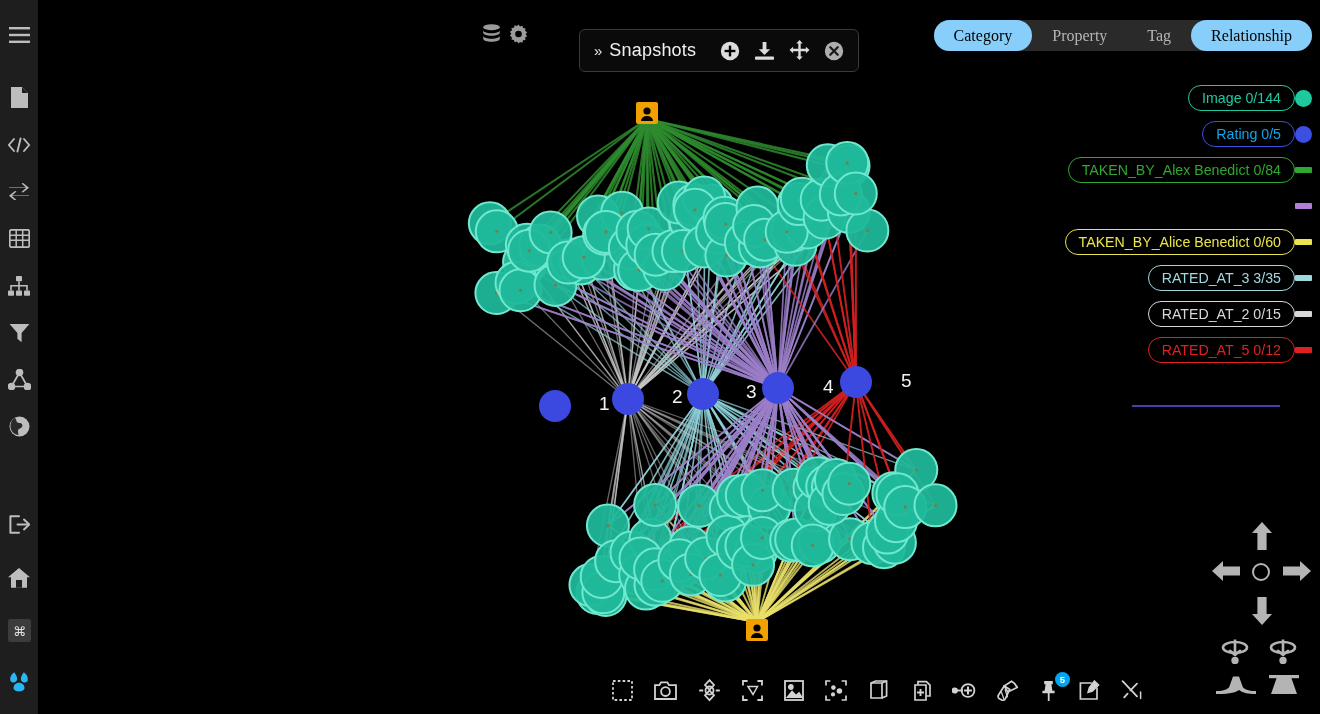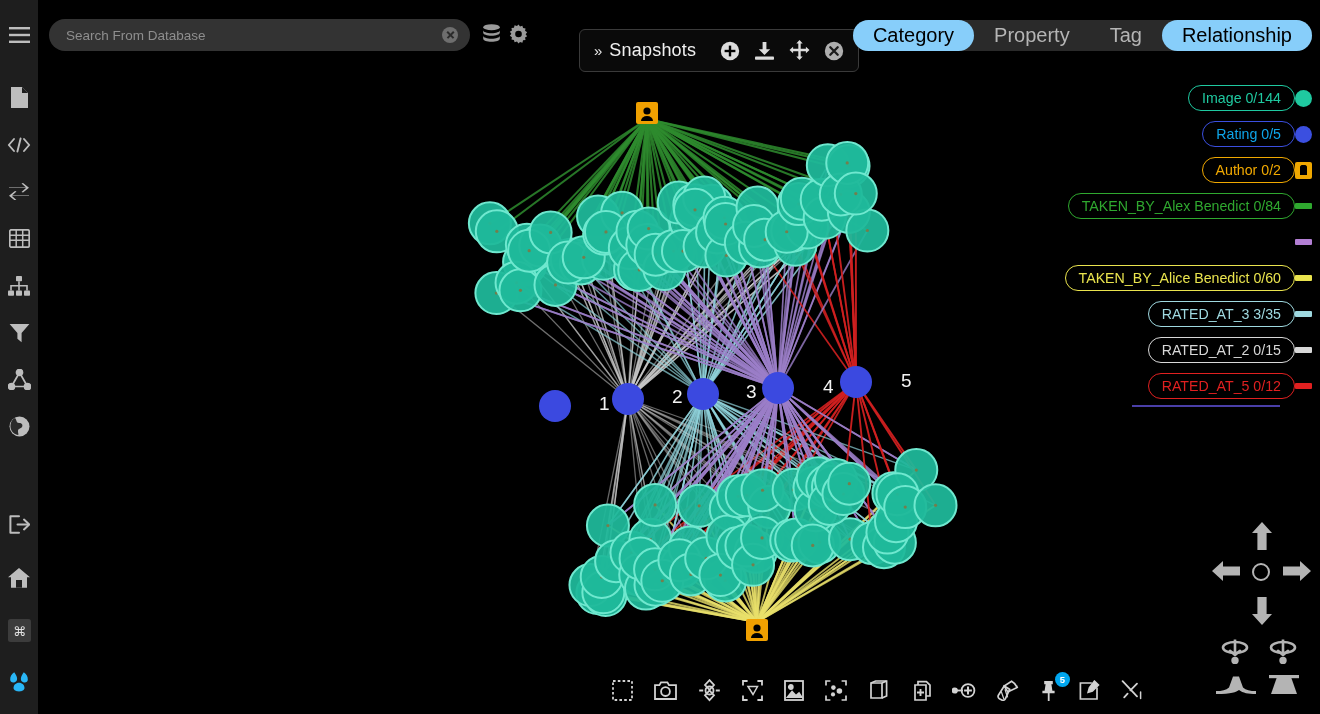--- a/index.html
+++ b/index.html
@@ -64,22 +64,22 @@
   .snap-tools { margin-left: auto; display: flex; align-items: center; gap: 14px; }
   .snap-tools .ic { color: #d8d8d8; cursor: pointer; display:flex; }
 
   
   #tabs {
     position: absolute; right: 8px; top: 20px; height: 31px;
     display: flex; background: #2a2a2a; border-radius: 16px;
   }
   .tab {
     display: flex; align-items: center; justify-content: center;
-    height: 31px; padding: 0 20px; font-size: 20px; color: #b5b5b5;
-    cursor: pointer; border-radius: 16px; white-space: nowrap;
+    height: 31px; padding: 0 20px; font-size: 16px; color: #b5b5b5;
+    cursor: pointer; border-radius: 16px; white-space: nowrap; font-family: Liberation Serif, serif;
   }
   .tab.active { background: #87cefa; color: #000; }
 
   
   #legend { position: absolute; right: 8px; top: 80px; width: 320px; }
   .legend-row {
     display: flex; align-items: center; justify-content: flex-end;
     height: 36px; 
   }
   .legend-pill {
@@ -220,24 +220,20 @@
     </div>
     <div class="sb-icon" style="margin-top:6px;margin-bottom:10px">
       <svg width="22" height="22" viewBox="0 0 22 22" fill="#29b6f6">
       <path d="M11 11.8c-3.2 0-5.5 2.4-5.5 5.2 0 2 2.4 3.4 5.5 3.4s5.5-1.4 5.5-3.4c0-2.8-2.3-5.2-5.5-5.2z"></path>
       <path d="M6.2 1.3C3.6 3 2 5.9 2.2 8.8c.2 2.4 2.6 3.4 5 2.2 2.3-1.2 2.4-4 1-6.6-.6-1.2-1.3-2.3-2-3.1z"></path>
       <path d="M15.8 1.3c2.6 1.7 4.2 4.6 4 7.5-.2 2.4-2.6 3.4-5 2.2-2.3-1.2-2.4-4-1-6.6.6-1.2 1.3-2.3 2-3.1z"></path>
         </svg>
     </div>
   </div>
 
-  <div id="searchwrap">
-    <input id="searchinput" type="text" value="" placeholder="Search From Database" style="">
-    <div class="clear-btn"></div>
-  </div>
 
   <div id="db-icon">
     <svg width="19" height="20" viewBox="0 0 19 20" fill="#9a9a9a">
       <ellipse cx="9.5" cy="3.2" rx="8.3" ry="3"></ellipse>
       <path d="M1.2 6.2c0 1.6 3.7 3 8.3 3s8.3-1.4 8.3-3v2.6c0 1.6-3.7 3-8.3 3s-8.3-1.4-8.3-3z"></path>
       <path d="M1.2 11.8c0 1.6 3.7 3 8.3 3s8.3-1.4 8.3-3v2.9c0 1.7-3.7 3-8.3 3s-8.3-1.3-8.3-3z"></path>
     </svg>
   </div>
   <div id="gear-icon">
     <svg width="19" height="20" viewBox="0 0 20 20" fill="#9a9a9a">
@@ -289,24 +285,20 @@
   </div>
 
   <div id="legend">
     <div class="legend-row">
       <span class="legend-pill" style="color:#1fc9a0;border-color:#1fc9a0">Image 0/144</span>
       <span class="legend-swatch dot" style="background:#1fc9a0"></span>
     </div>
     <div class="legend-row">
       <span class="legend-pill" style="color:#0ea5e9;border-color:#3b4fe0">Rating 0/5</span>
       <span class="legend-swatch dot" style="background:#3b4fe0"></span>
-    </div>
-    <div class="legend-row">
-      <span class="legend-pill" style="color:#f0a800;border-color:#f0a800">Author 0/2</span>
-      <span class="legend-swatch author" style="background:#f0a800"></span>
     </div>
     <div class="legend-row">
       <span class="legend-pill" style="color:#2fa82f;border-color:#2fa82f">TAKEN_BY_Alex Benedict 0/84</span>
       <span class="legend-swatch bar" style="background:#2fa82f"></span>
     </div>
     <div class="legend-row">
       <span class="legend-swatch bar" style="background:#b37fd4"></span>
     </div>
     <div class="legend-row">
       <span class="legend-pill" style="color:#eae44e;border-color:#eae44e">TAKEN_BY_Alice Benedict 0/60</span>

